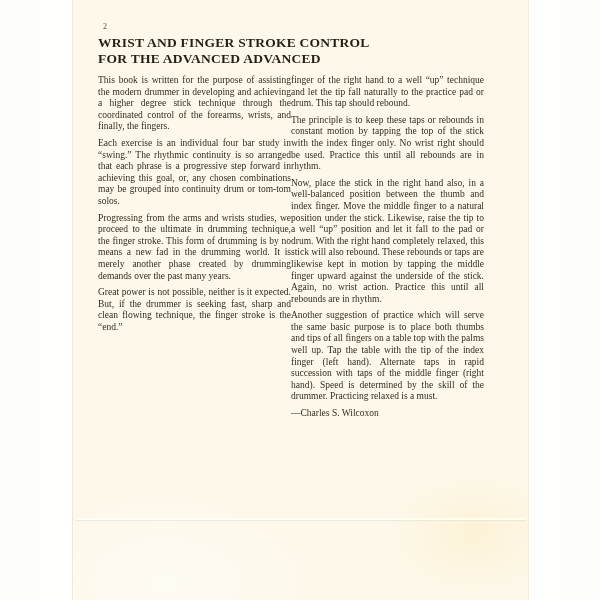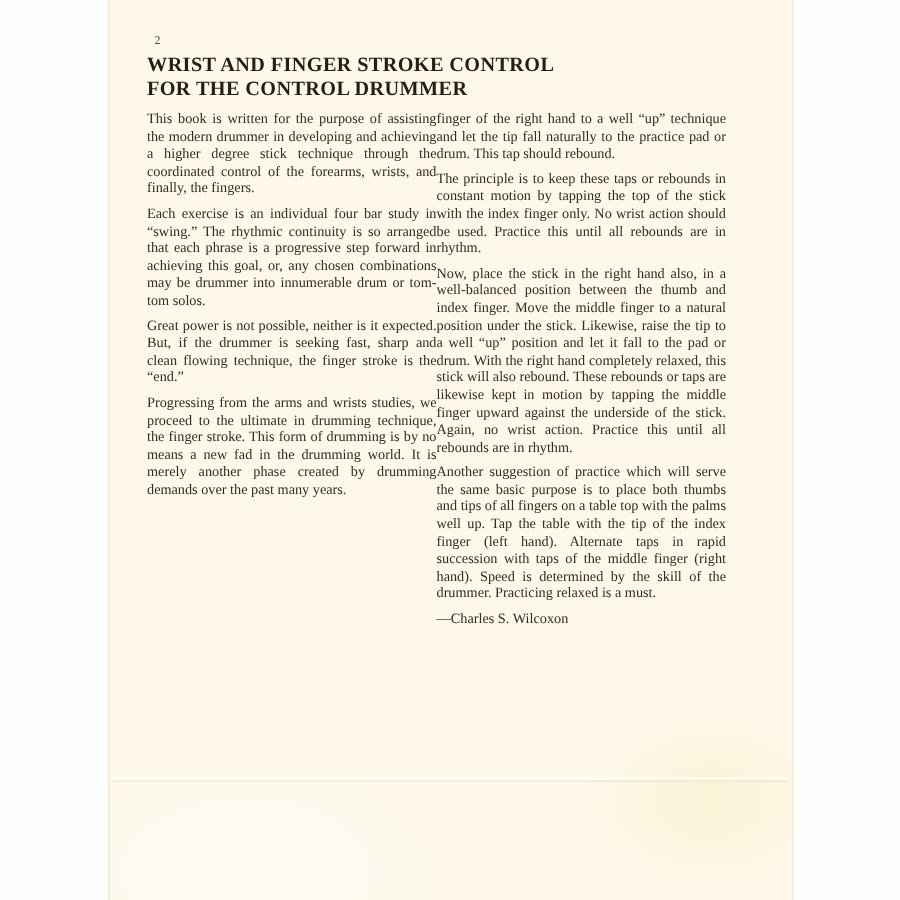--- a/index.html
+++ b/index.html
@@ -79,35 +79,35 @@
 </head>
 <body>
 
 <div class="scan">
   <div class="page">
 
     <div class="page-number">2</div>
 
     <h1 class="title">
       <span class="title-line">WRIST AND FINGER STROKE CONTROL</span>
-      <span class="title-line">FOR THE CONTROL DRUMMER</span>
+      <span class="title-line">FOR THE ADVANCED ADVANCED</span>
     </h1>
 
     <div class="columns">
 
       <div class="col">
         <p>This book is written for the purpose of assisting the modern drummer in developing and achieving a higher degree stick technique through the coordinated control of the forearms, wrists, and finally, the fingers.</p>
-        <p>Each exercise is an individual four bar study in “swing.” The rhythmic continuity is so arranged that each phrase is a progressive step forward in achieving this goal, or, any chosen combinations may be drummer into innumerable drum or tom-tom solos.</p>
+        <p>Each exercise is an individual four bar study in “swing.” The rhythmic continuity is so arranged that each phrase is a progressive step forward in achieving this goal, or, any chosen combinations may be grouped into continuity drum or tom-tom solos.</p>
+        <p>Progressing from the arms and wrists studies, we proceed to the ultimate in drumming technique, the finger stroke. This form of drumming is by no means a new fad in the drumming world. It is merely another phase created by drumming demands over the past many years.</p>
         <p>Great power is not possible, neither is it expected. But, if the drummer is seeking fast, sharp and clean flowing technique, the finger stroke is the “end.”</p>
-        <p>Progressing from the arms and wrists studies, we proceed to the ultimate in drumming technique, the finger stroke. This form of drumming is by no means a new fad in the drumming world. It is merely another phase created by drumming demands over the past many years.</p>
       </div>
 
       <div class="col">
         <p>finger of the right hand to a well “up” technique and let the tip fall naturally to the practice pad or drum. This tap should rebound.</p>
-        <p>The principle is to keep these taps or rebounds in constant motion by tapping the top of the stick with the index finger only. No wrist action should be used. Practice this until all rebounds are in rhythm.</p>
+        <p>The principle is to keep these taps or rebounds in constant motion by tapping the top of the stick with the index finger only. No wrist right should be used. Practice this until all rebounds are in rhythm.</p>
         <p>Now, place the stick in the right hand also, in a well-balanced position between the thumb and index finger. Move the middle finger to a natural position under the stick. Likewise, raise the tip to a well “up” position and let it fall to the pad or drum. With the right hand completely relaxed, this stick will also rebound. These rebounds or taps are likewise kept in motion by tapping the middle finger upward against the underside of the stick. Again, no wrist action. Practice this until all rebounds are in rhythm.</p>
         <p>Another suggestion of practice which will serve the same basic purpose is to place both thumbs and tips of all fingers on a table top with the palms well up. Tap the table with the tip of the index finger (left hand). Alternate taps in rapid succession with taps of the middle finger (right hand). Speed is determined by the skill of the drummer. Practicing relaxed is a must.</p>
         <p class="signature">—Charles S. Wilcoxon</p>
       </div>
 
     </div>
   </div>
 </div>
 
 </body></html>

